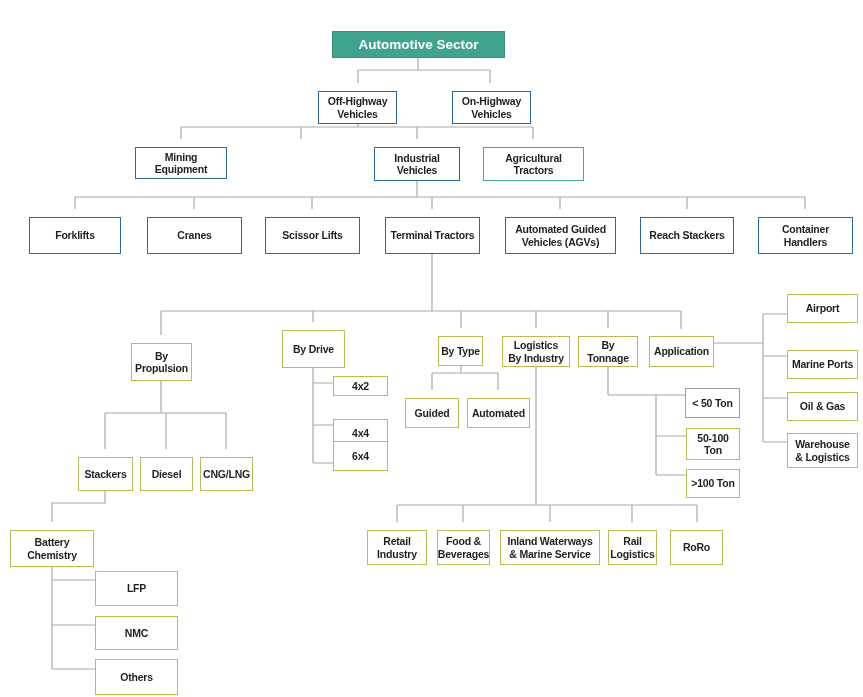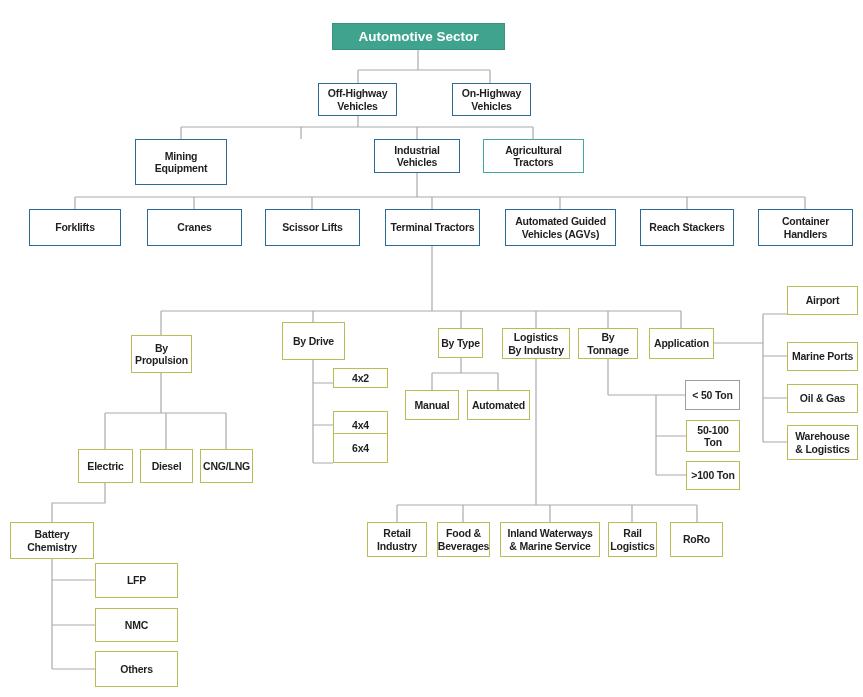--- a/index.html
+++ b/index.html
@@ -5,21 +5,21 @@
   html,body{margin:0;padding:0;background:#fff;}
   .stage{
     position:relative;width:863px;height:697px;background:#ffffff;overflow:hidden;
     font-family:"Liberation Sans","DejaVu Sans",sans-serif;
   }
   .wires{position:absolute;left:0;top:0;width:863px;height:697px;}
   .node{
     position:absolute;display:flex;align-items:center;justify-content:center;
     text-align:center;background:#ffffff;color:#1f1f1f;
     font-size:10.5px;font-weight:bold;line-height:1.18;letter-spacing:-0.2px;
-    padding:1px 3px;box-sizing:border-box;
+    padding:1px 3px;box-sizing:border-box;margin-top:8px;
   }
   .b-blue{border:1.6px solid #2b6a96;}
   .b-teal{border:1.6px solid #46a79c;}
   .b-olive{border:1.5px solid #b9bd54;}
   .b-gray{border:1px solid #9e9e9e;}
   .root{
     background:#3fa38e;border:1px solid #38947f;color:#ffffff;
     font-size:13.5px;letter-spacing:0;
   }
   .nw{white-space:nowrap;}
@@ -44,52 +44,52 @@
       M608,359 V395 M608,395 H685 M656,395 V475 M656,436 H686 M656,475 H686
       M714,343 H763 M763,314 V442 M763,314 H787 M763,356 H787 M763,398 H787 M763,442 H787
     "></path>
   </svg>
 
   <div class="node root nw" style="left:332px;top:23px;width:173px;height:27px">Automotive Sector</div>
 
   <div class="node b-blue" style="left:318px;top:83px;width:79px;height:33px">Off-Highway Vehicles</div>
   <div class="node b-blue" style="left:452px;top:83px;width:79px;height:33px">On-Highway Vehicles</div>
 
-  <div class="node b-blue" style="left:135px;top:139px;width:92px;height:46px">Mining Equipment</div>
+  <div class="node b-blue" style="left:135px;top:139px;width:92px;height:32px">Mining Equipment</div>
   <div class="node b-blue" style="left:374px;top:139px;width:86px;height:34px">Industrial Vehicles</div>
   <div class="node b-teal" style="left:483px;top:139px;width:101px;height:34px">Agricultural Tractors</div>
 
   <div class="node b-blue nw" style="left:29px;top:209px;width:92px;height:37px">Forklifts</div>
   <div class="node b-blue nw" style="left:147px;top:209px;width:95px;height:37px">Cranes</div>
   <div class="node b-blue nw" style="left:265px;top:209px;width:95px;height:37px">Scissor Lifts</div>
   <div class="node b-blue nw" style="left:385px;top:209px;width:95px;height:37px">Terminal Tractors</div>
   <div class="node b-blue" style="left:505px;top:209px;width:111px;height:37px">Automated Guided Vehicles (AGVs)</div>
   <div class="node b-blue" style="left:758px;top:209px;width:95px;height:37px">Container Handlers</div>
   <div class="node b-blue nw" style="left:640px;top:209px;width:94px;height:37px">Reach Stackers</div>
 
   <div class="node b-olive" style="left:131px;top:335px;width:61px;height:38px">By Propulsion</div>
   <div class="node b-olive nw" style="left:282px;top:322px;width:63px;height:38px">By Drive</div>
   <div class="node b-olive nw" style="left:438px;top:328px;width:45px;height:30px">By Type</div>
   <div class="node b-olive" style="left:502px;top:328px;width:68px;height:31px">Logistics By Industry</div>
   <div class="node b-olive" style="left:578px;top:328px;width:60px;height:31px">By Tonnage</div>
   <div class="node b-olive nw" style="left:649px;top:328px;width:65px;height:31px">Application</div>
 
-  <div class="node b-olive nw" style="left:78px;top:449px;width:55px;height:34px">Electric</div>
+  <div class="node b-olive nw" style="left:78px;top:449px;width:55px;height:34px">Stackers</div>
   <div class="node b-olive nw" style="left:140px;top:449px;width:53px;height:34px">Diesel</div>
   <div class="node b-olive nw" style="left:200px;top:449px;width:53px;height:34px">CNG/LNG</div>
   <div class="node b-olive" style="left:10px;top:522px;width:84px;height:37px">Battery Chemistry</div>
   <div class="node b-olive nw" style="left:95px;top:563px;width:83px;height:35px">LFP</div>
   <div class="node b-olive nw" style="left:95px;top:608px;width:83px;height:34px">NMC</div>
   <div class="node b-olive nw" style="left:95px;top:651px;width:83px;height:36px">Others</div>
 
   <div class="node b-olive nw" style="left:333px;top:368px;width:55px;height:20px">4x2</div>
   <div class="node b-olive nw" style="left:333px;top:411px;width:55px;height:29px">4x4</div>
   <div class="node b-olive nw" style="left:333px;top:433px;width:55px;height:30px">6x4</div>
 
-  <div class="node b-olive nw" style="left:405px;top:390px;width:54px;height:30px">Manual</div>
+  <div class="node b-olive nw" style="left:405px;top:390px;width:54px;height:30px">Guided</div>
   <div class="node b-olive nw" style="left:467px;top:390px;width:63px;height:30px">Automated</div>
 
   <div class="node b-olive" style="left:367px;top:522px;width:60px;height:35px">Retail Industry</div>
   <div class="node b-olive" style="left:437px;top:522px;width:53px;height:35px">Food &amp; Beverages</div>
   <div class="node b-olive" style="left:500px;top:522px;width:100px;height:35px">Inland Waterways &amp; Marine Service</div>
   <div class="node b-olive" style="left:608px;top:522px;width:49px;height:35px">Rail Logistics</div>
   <div class="node b-olive nw" style="left:670px;top:522px;width:53px;height:35px">RoRo</div>
 
   <div class="node b-gray nw" style="left:685px;top:380px;width:55px;height:30px">&lt; 50 Ton</div>
   <div class="node b-olive" style="left:686px;top:420px;width:54px;height:32px">50-100 Ton</div>

